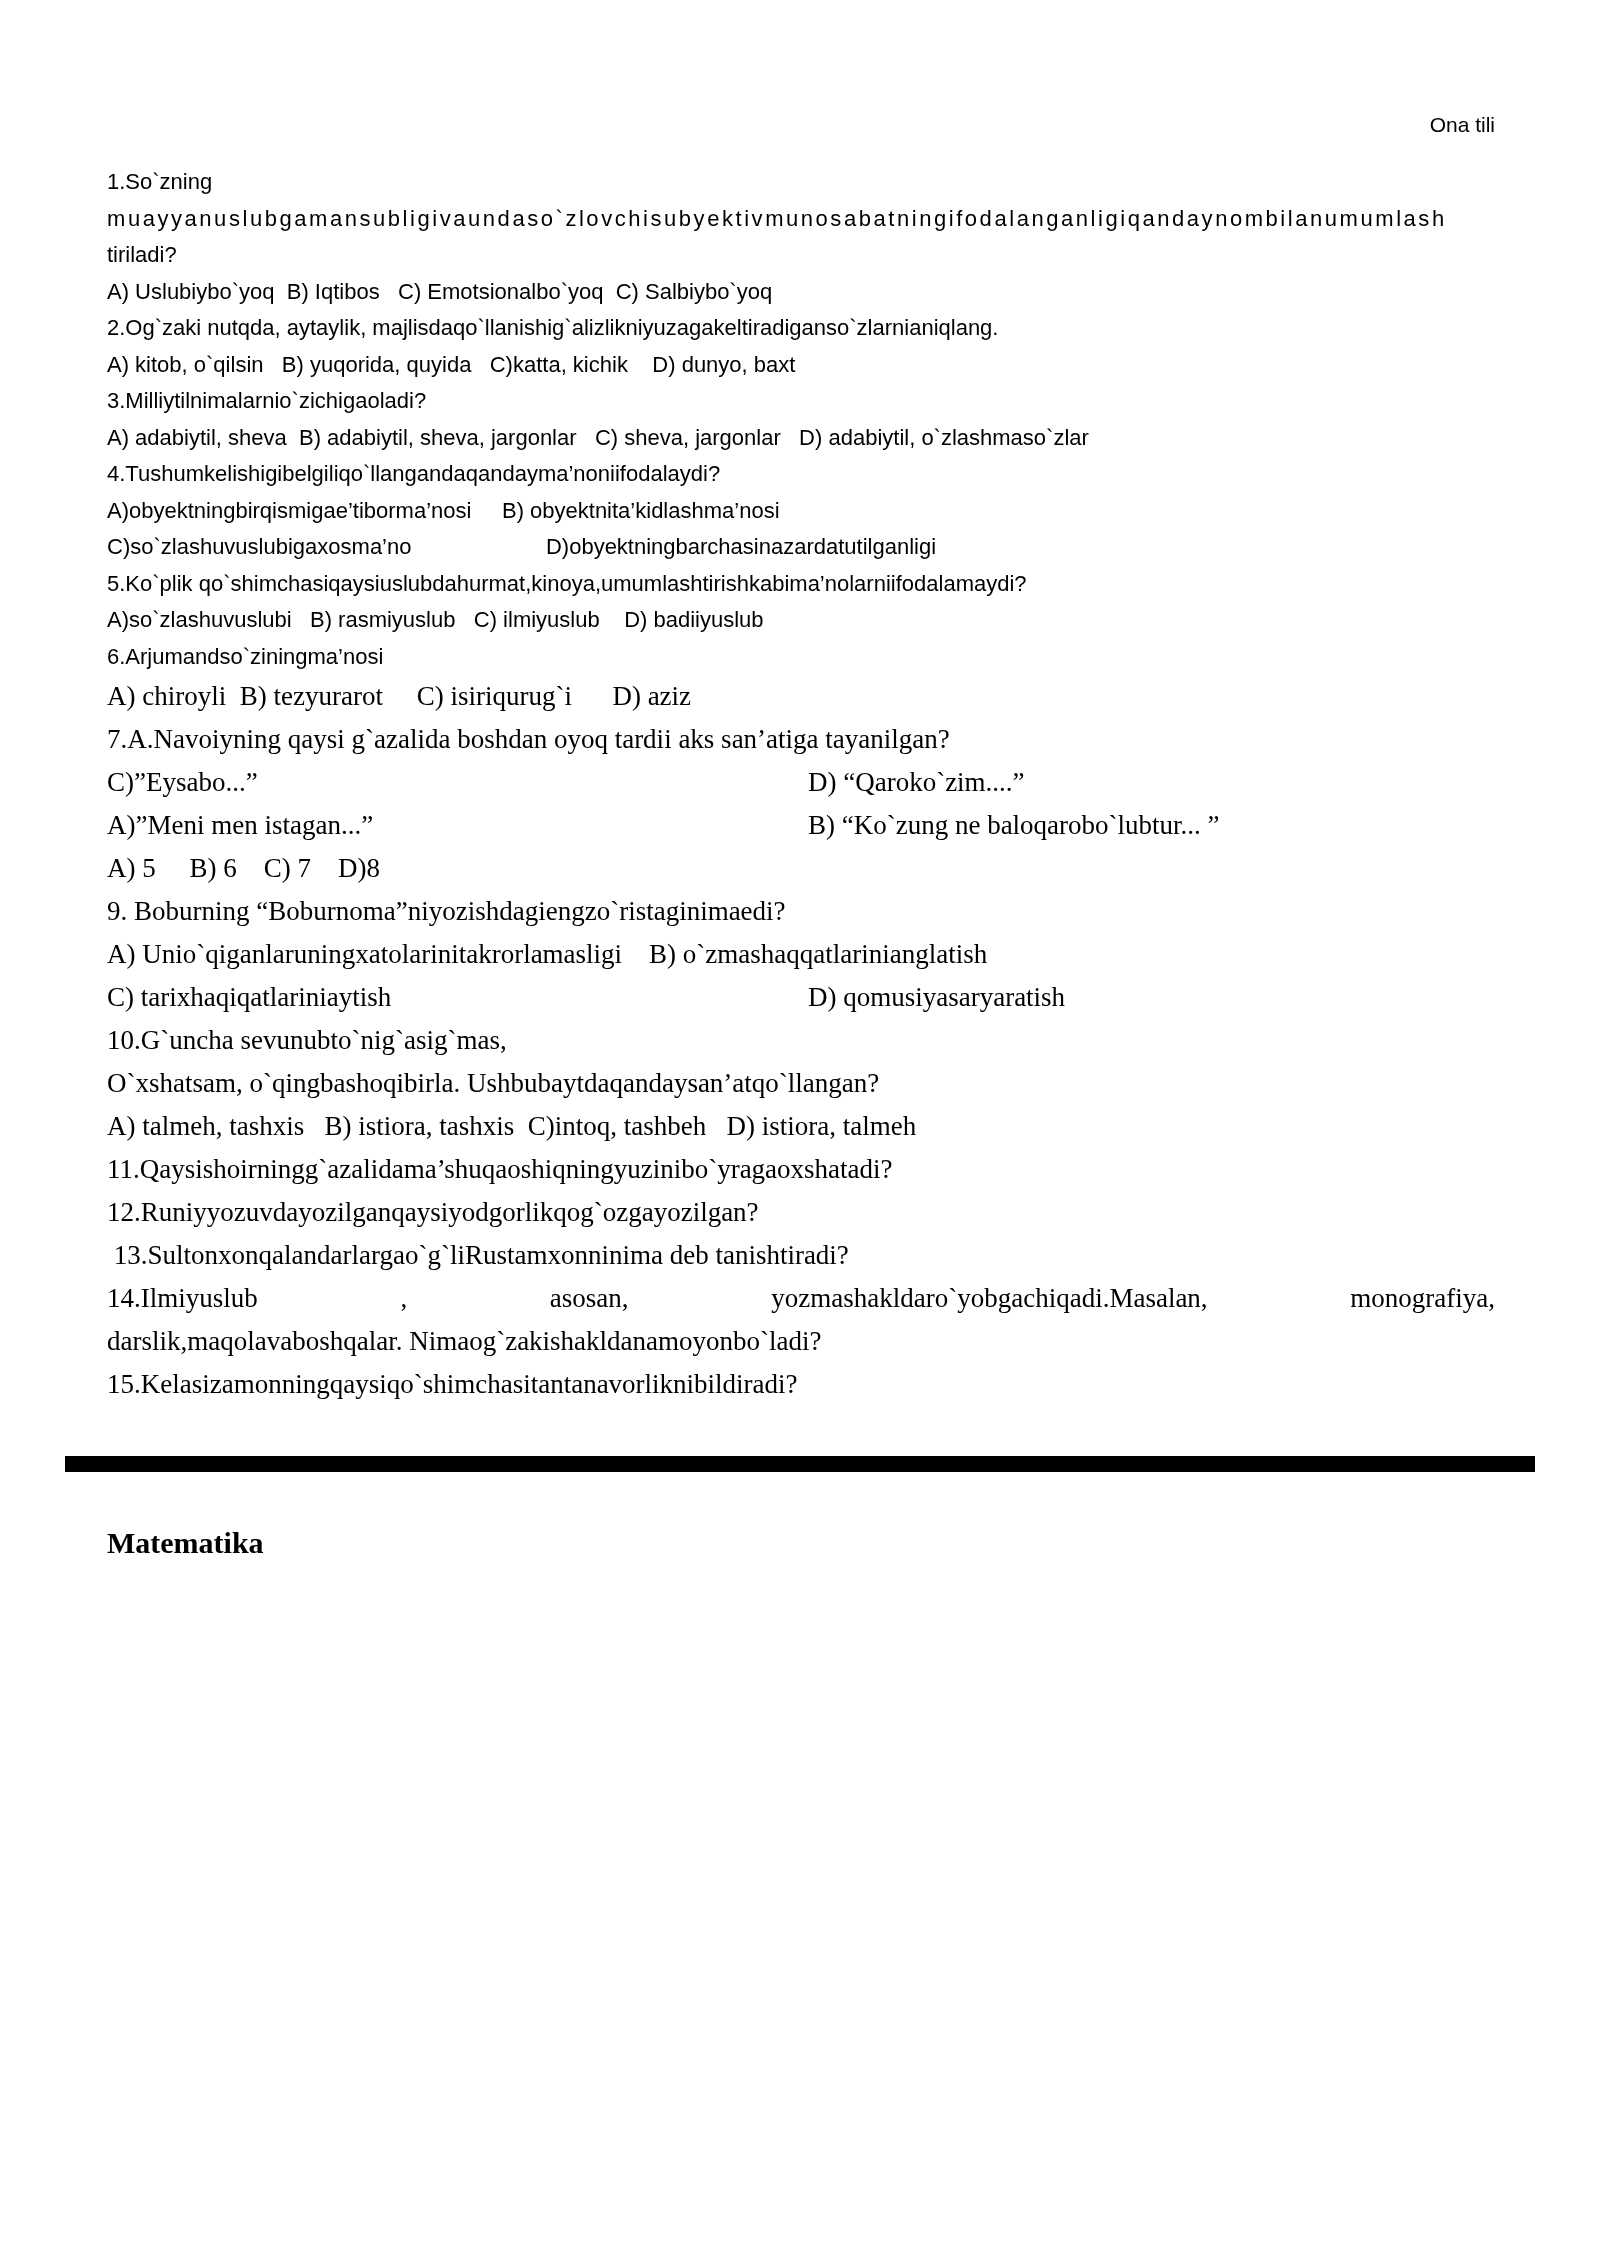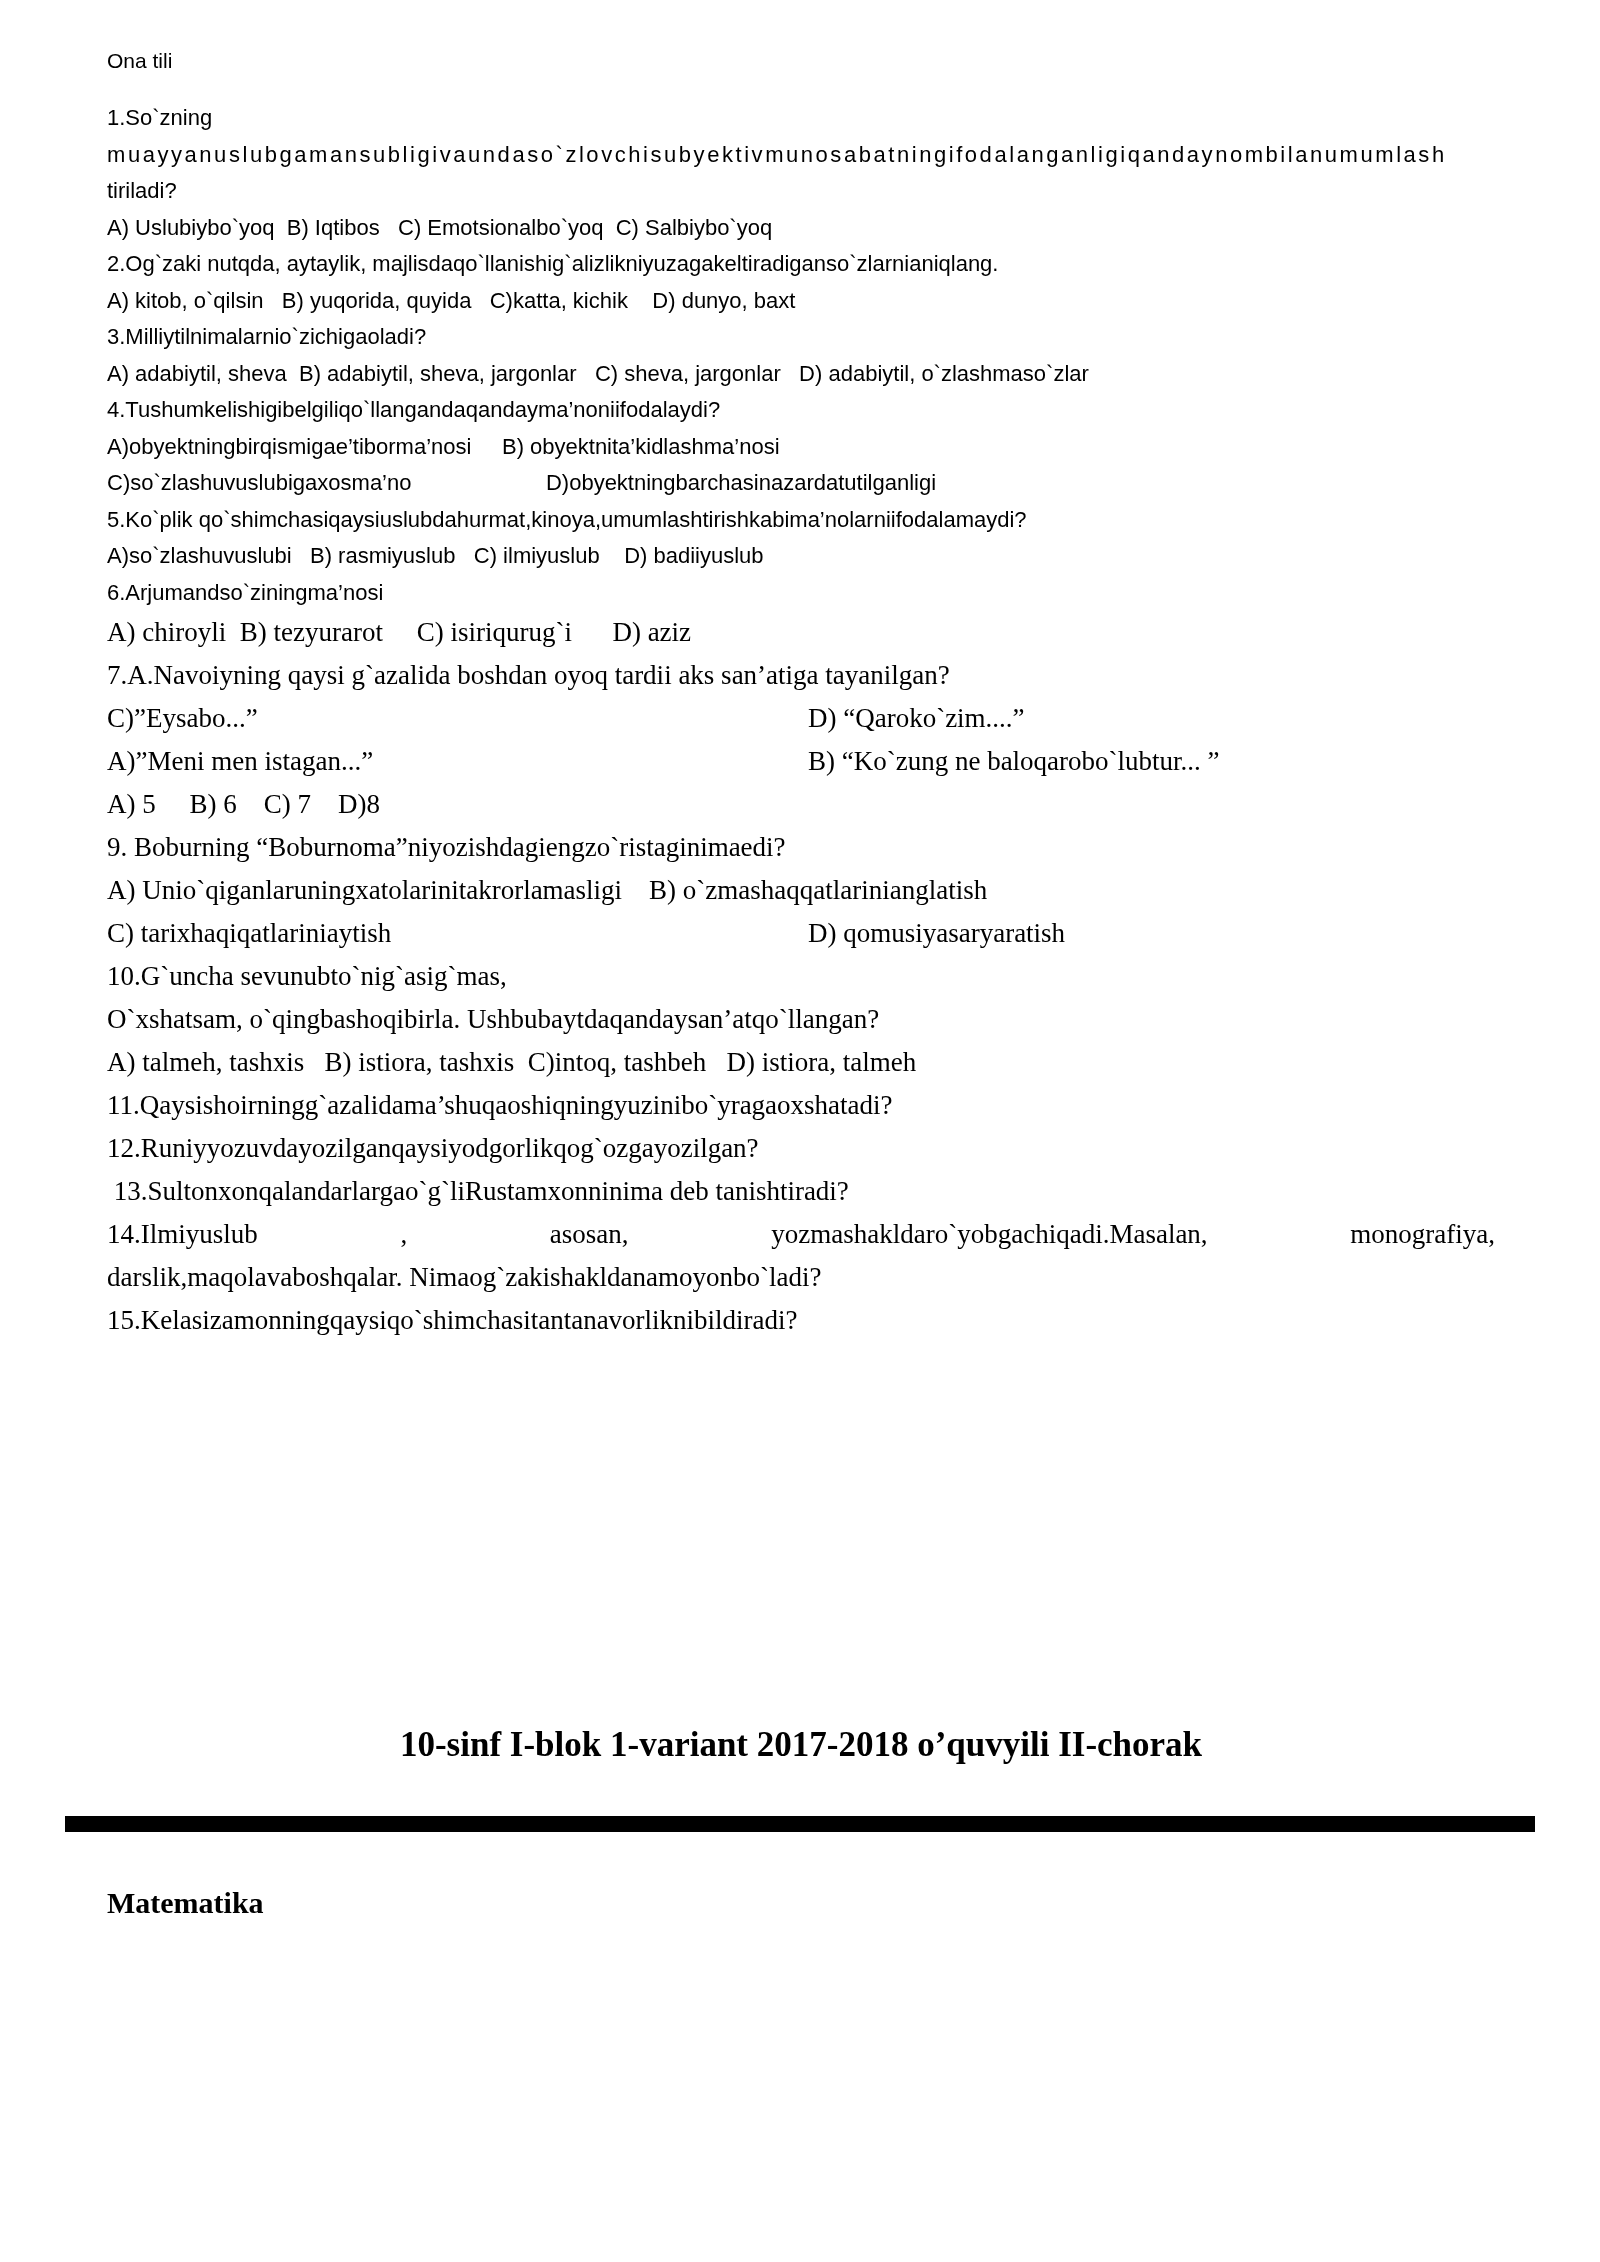--- a/index.html
+++ b/index.html
@@ -18,22 +18,22 @@
     padding: 0 105px 0 107px;
   }
   .header-line {
     margin-top: 76px;
     text-align: center;
     font-family: "Liberation Sans", sans-serif;
     font-size: 21px;
     line-height: 26px;
   }
   .subject-title {
-    margin-top: 48px;
-    text-align: left;
+    margin-top: 112px;
+    text-align: right;
     font-family: "Liberation Sans", sans-serif;
     font-size: 21px;
     line-height: 26px;
   }
   .questions {
     margin-top: 26px;
   }
   .line {
     white-space: pre-wrap;
   }
@@ -120,19 +120,18 @@
       <div class="line serif">O`xshatsam, o`qingbashoqibirla. Ushbubaytdaqandaysan’atqo`llangan?</div>
       <div class="line serif">A) talmeh, tashxis   B) istiora, tashxis  C)intoq, tashbeh   D) istiora, talmeh</div>
       <div class="line serif">11.Qaysishoirningg`azalidama’shuqaoshiqningyuzinibo`yragaoxshatadi?</div>
       <div class="line serif">12.Runiyyozuvdayozilganqaysiyodgorlikqog`ozgayozilgan?</div>
       <div class="line serif"> 13.Sultonxonqalandarlargao`g`liRustamxonninima deb tanishtiradi?</div>
       <div class="line serif justify">14.Ilmiyuslub , asosan, yozmashakldaro`yobgachiqadi.Masalan, monografiya,</div>
       <div class="line serif">darslik,maqolavaboshqalar. Nimaog`zakishakldanamoyonbo`ladi?</div>
       <div class="line serif">15.Kelasizamonningqaysiqo`shimchasitantanavorliknibildiradi?</div>
     </div>
 
-  <div class="footer-title">10-sinf I-blok 1-variant 2017-2018 o’quvyili II-chorak</div>
 
   <div class="divider"></div>
 
   <div class="next-subject">Matematika</div>
 
 </div>
 
 </body></html>

